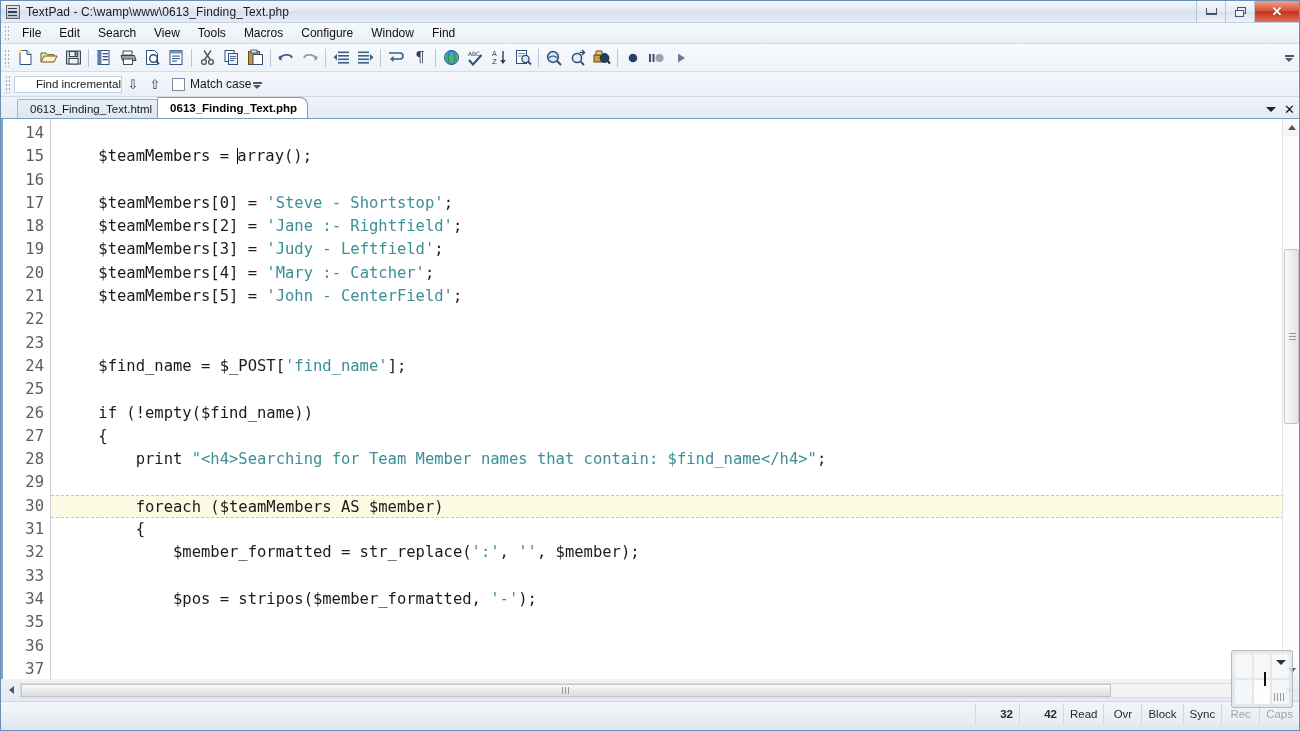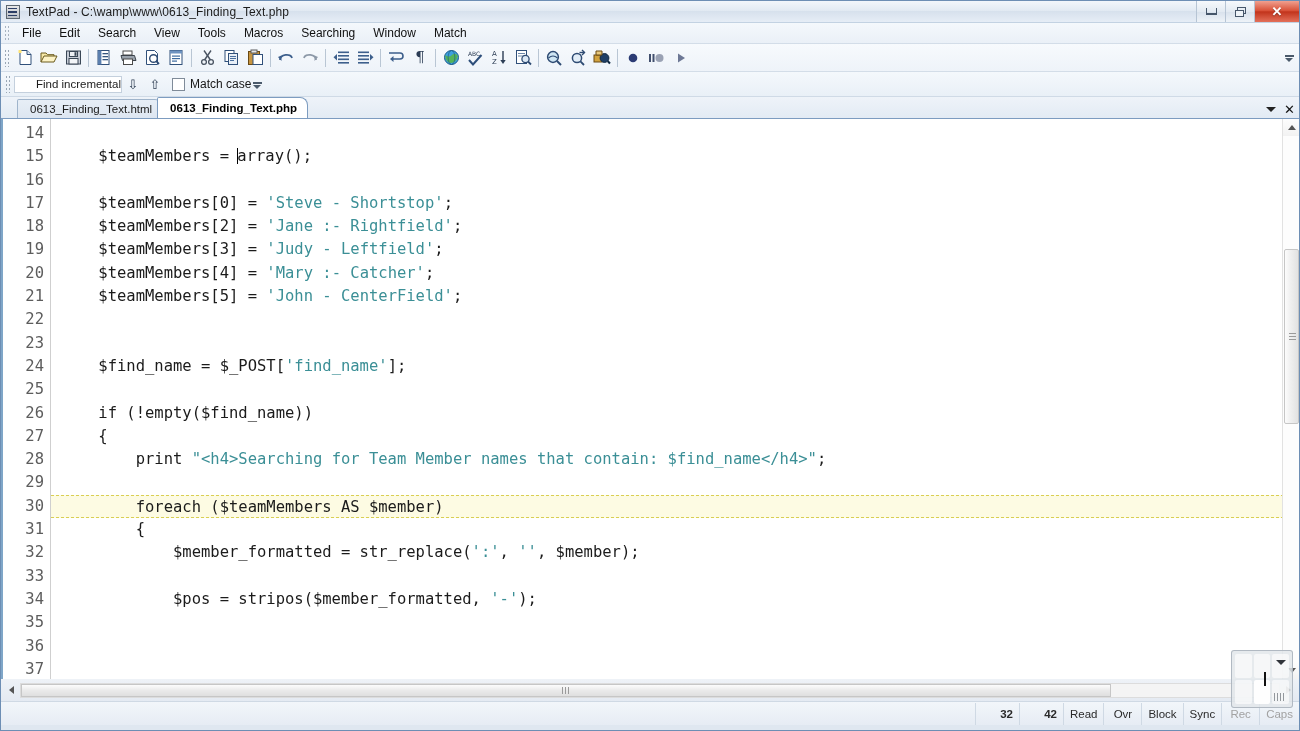--- a/index.html
+++ b/index.html
@@ -411,23 +411,23 @@
   </div>
 
   <div class="menubar">
     <div class="mgrip"></div>
     <div class="menuitem">File</div>
     <div class="menuitem">Edit</div>
     <div class="menuitem">Search</div>
     <div class="menuitem">View</div>
     <div class="menuitem">Tools</div>
     <div class="menuitem">Macros</div>
-    <div class="menuitem">Searching</div>
+    <div class="menuitem">Configure</div>
     <div class="menuitem">Window</div>
-    <div class="menuitem">Match</div>
+    <div class="menuitem">Find</div>
   </div>
 
   <div class="toolbar">
     <div class="tgrip"></div>
 
     <div class="tbtn">
       <span>
         <svg class="ico" width="17" height="17" viewBox="0 0 17 17">
           <path d="M3 1.5 h7 l4 4 v10 h-11 z" fill="#ffffff" stroke="#30507a" stroke-width="1"></path>
           <path d="M10 1.5 v4 h4" fill="#dbe6f2" stroke="#30507a" stroke-width="1"></path>

